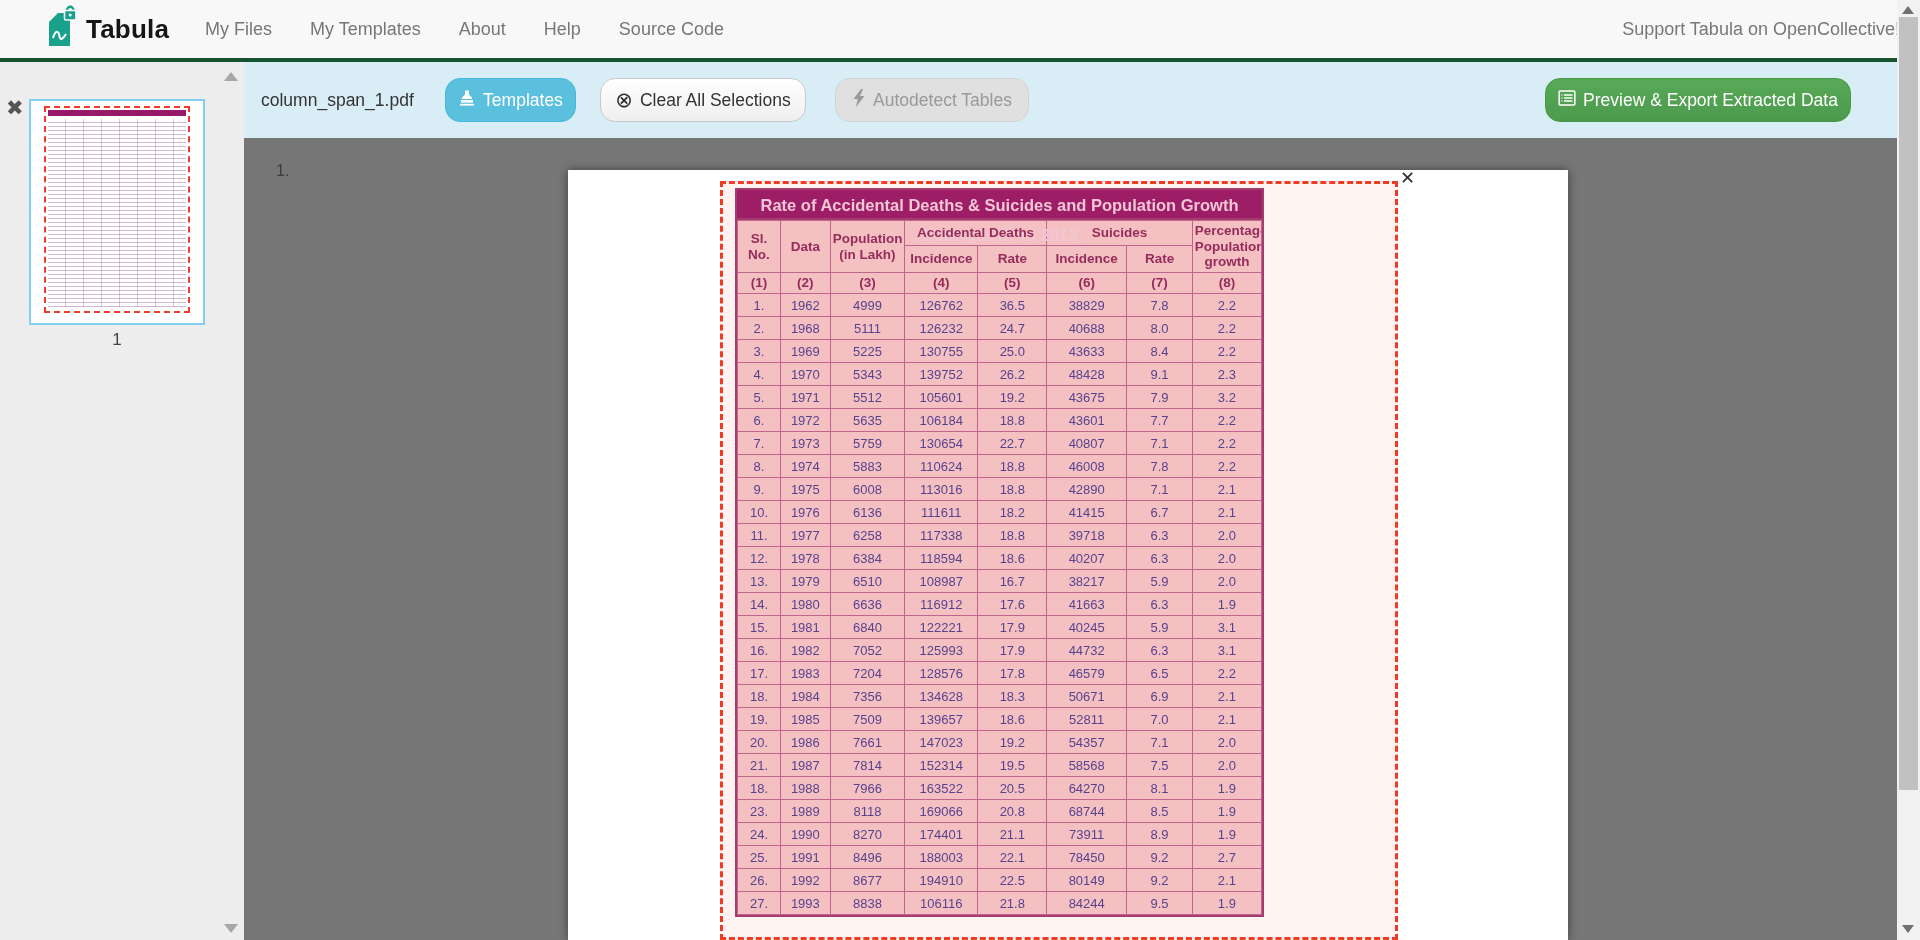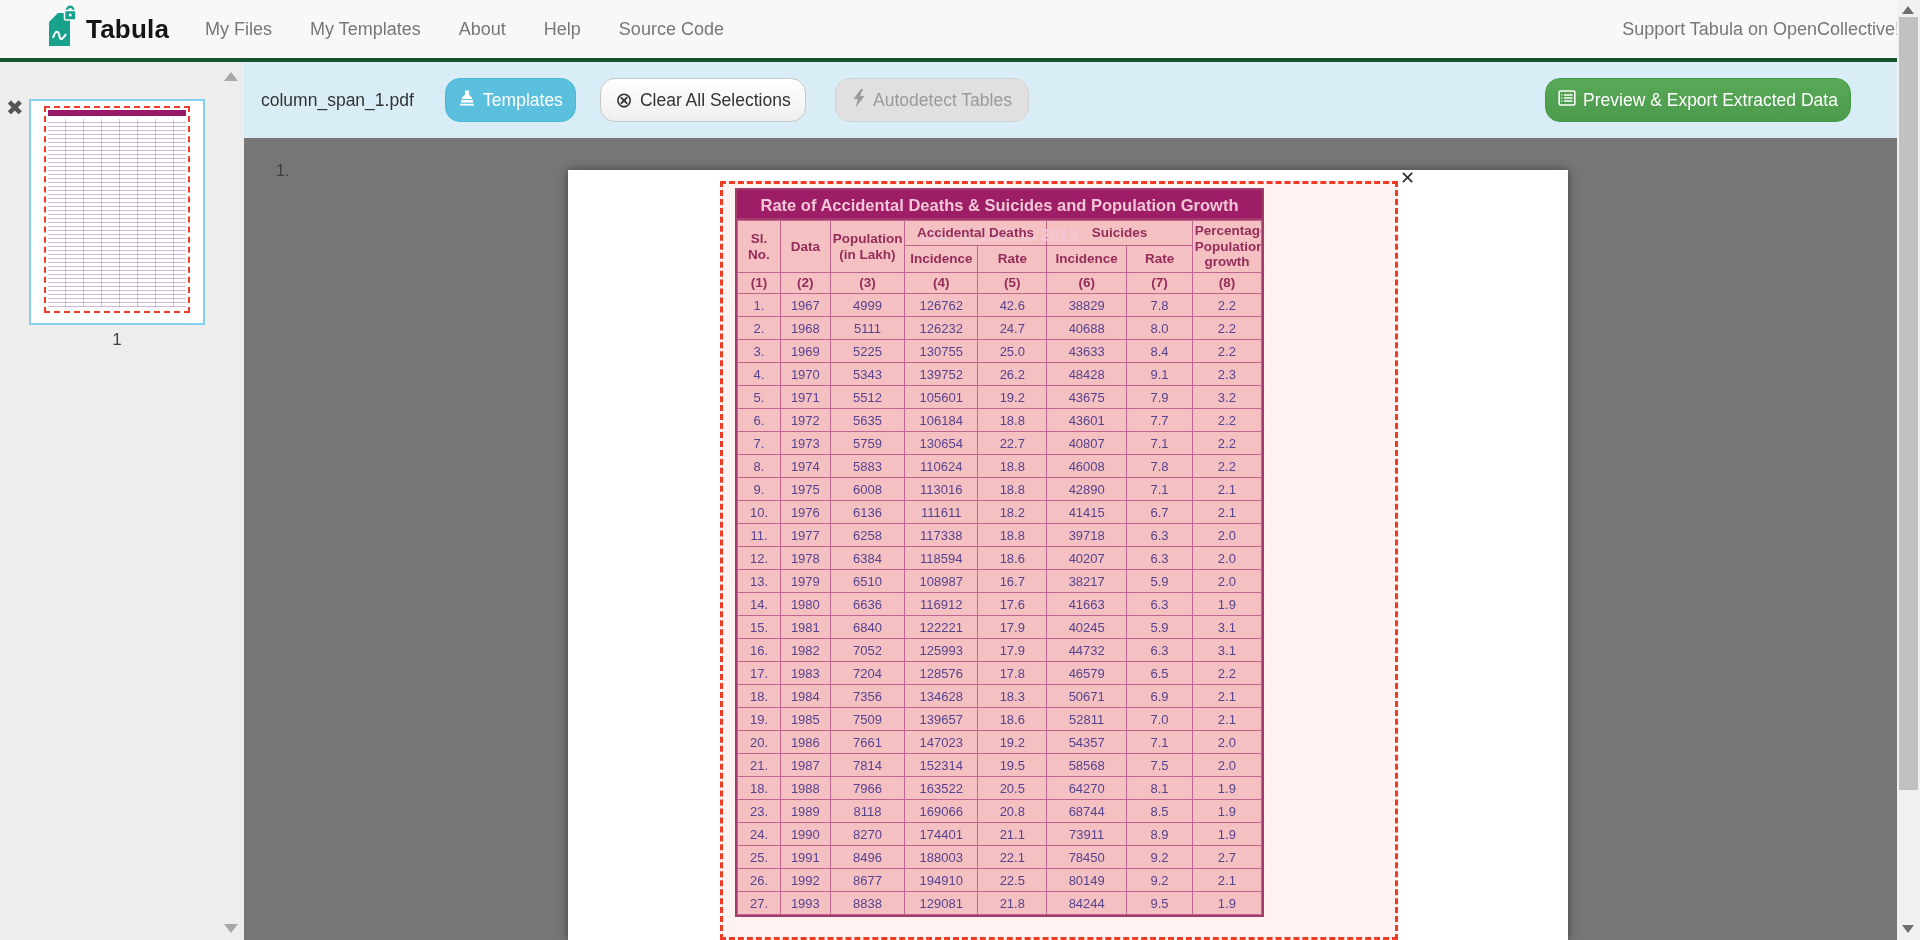--- a/index.html
+++ b/index.html
@@ -211,24 +211,24 @@
               <th class="colnum">(4)</th>
               <th class="colnum">(5)</th>
               <th class="colnum">(6)</th>
               <th class="colnum">(7)</th>
               <th class="colnum">(8)</th>
             </tr>
         </thead>
         <tbody>
             <tr>
               <td>1.</td>
-              <td>1967</td>
+              <td>1962</td>
               <td>4999</td>
               <td>126762</td>
-              <td>42.6</td>
+              <td>36.5</td>
               <td>38829</td>
               <td>7.8</td>
               <td>2.2</td>
             </tr>
             <tr>
               <td>2.</td>
               <td>1968</td>
               <td>5111</td>
               <td>126232</td>
               <td>24.7</td>
@@ -473,21 +473,21 @@
               <td>194910</td>
               <td>22.5</td>
               <td>80149</td>
               <td>9.2</td>
               <td>2.1</td>
             </tr>
             <tr>
               <td>27.</td>
               <td>1993</td>
               <td>8838</td>
-              <td>129081</td>
+              <td>106116</td>
               <td>21.8</td>
               <td>84244</td>
               <td>9.5</td>
               <td>1.9</td>
             </tr>
           </tbody>
       </table>
     </div>
 
     <div class="selection"></div>

